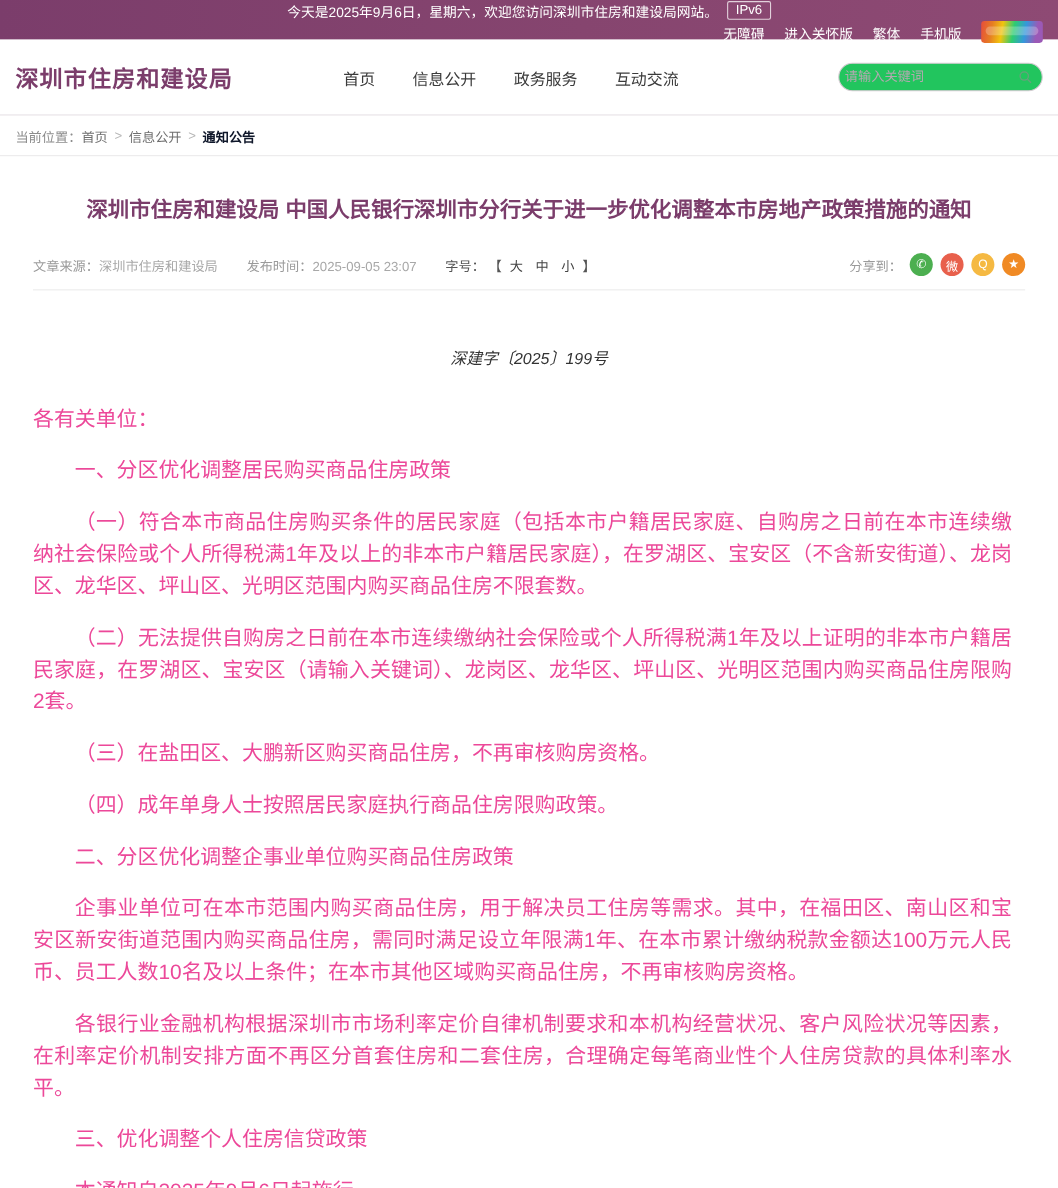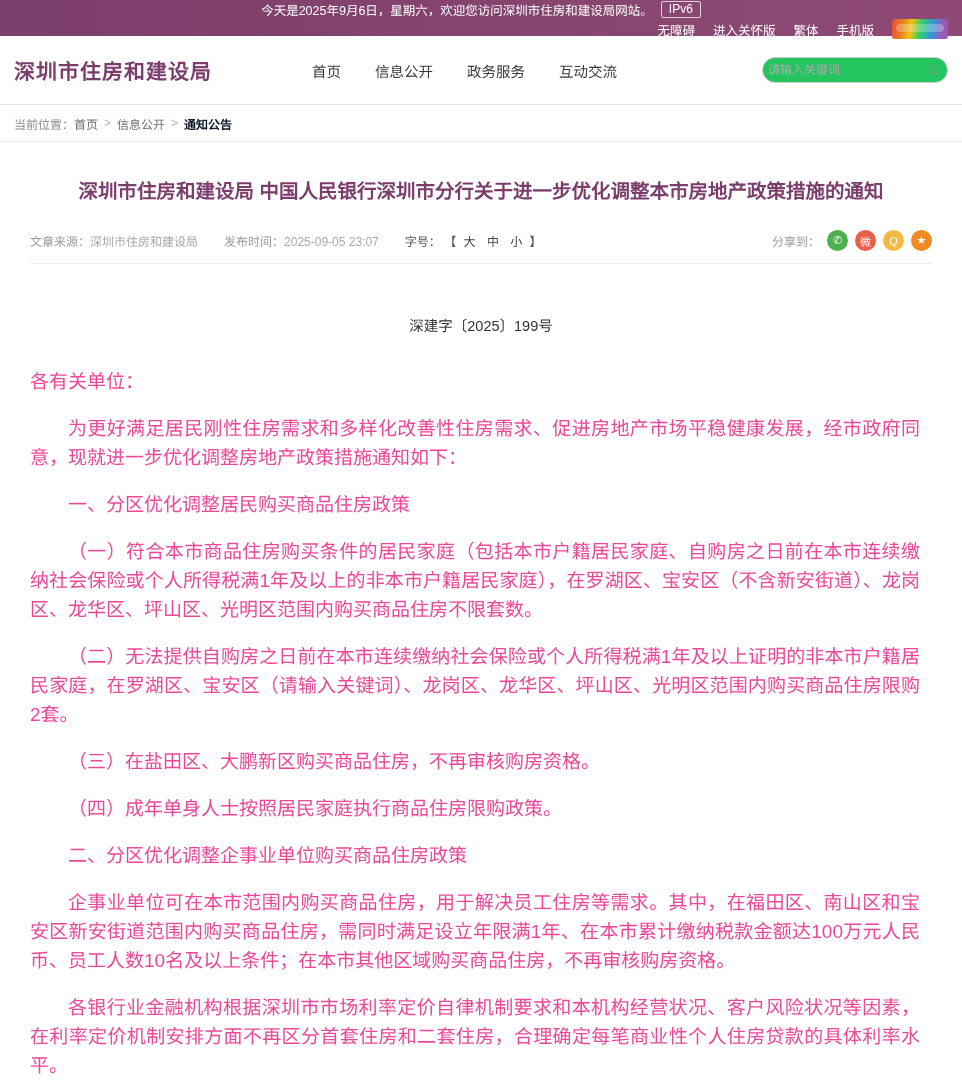--- a/index.html
+++ b/index.html
@@ -161,20 +161,21 @@
   .share-wechat { background: #4caf50; }
   .share-weibo  { background: #e8604c; }
   .share-qzone  { background: #f5b942; }
   .share-star   { background: #f08a24; }
 
   .doc-number {
     text-align: center;
     font-size: 14.5px;
     color: #333;
     margin: 50px 0 32px 0;
+    font-style: italic;
   }
   .body-text p {
     font-size: 19px;
     line-height: 29px;
     color: #ec4899;
     margin: 0 12px 18px 0;
     text-align: justify;
   }
   .body-text p.indent { text-indent: 2em; }
 </style>
@@ -247,21 +248,20 @@
         <span class="share-icon share-weibo">微</span>
         <span class="share-icon share-qzone">Q</span>
         <span class="share-icon share-star">★</span>
       </div>
     </div>
 
     <div class="doc-number">深建字〔2025〕199号</div>
 
     <div class="body-text">
       <p>各有关单位：</p>
-      <p class="indent">为更好满足居民刚性住房需求和多样化改善性住房需求、促进房地产市场平稳健康发展，经市政府同意，现就进一步优化调整房地产政策措施通知如下：</p>
       <p class="indent">一、分区优化调整居民购买商品住房政策</p>
       <p class="indent">（一）符合本市商品住房购买条件的居民家庭（包括本市户籍居民家庭、自购房之日前在本市连续缴纳社会保险或个人所得税满1年及以上的非本市户籍居民家庭），在罗湖区、宝安区（不含新安街道）、龙岗区、龙华区、坪山区、光明区范围内购买商品住房不限套数。</p>
       <p class="indent">（二）无法提供自购房之日前在本市连续缴纳社会保险或个人所得税满1年及以上证明的非本市户籍居民家庭，在罗湖区、宝安区（请输入关键词）、龙岗区、龙华区、坪山区、光明区范围内购买商品住房限购2套。</p>
       <p class="indent">（三）在盐田区、大鹏新区购买商品住房，不再审核购房资格。</p>
       <p class="indent">（四）成年单身人士按照居民家庭执行商品住房限购政策。</p>
       <p class="indent">二、分区优化调整企事业单位购买商品住房政策</p>
       <p class="indent">企事业单位可在本市范围内购买商品住房，用于解决员工住房等需求。其中，在福田区、南山区和宝安区新安街道范围内购买商品住房，需同时满足设立年限满1年、在本市累计缴纳税款金额达100万元人民币、员工人数10名及以上条件；在本市其他区域购买商品住房，不再审核购房资格。</p>
       <p class="indent">各银行业金融机构根据深圳市市场利率定价自律机制要求和本机构经营状况、客户风险状况等因素，在利率定价机制安排方面不再区分首套住房和二套住房，合理确定每笔商业性个人住房贷款的具体利率水平。</p>
       <p class="indent">三、优化调整个人住房信贷政策</p>
       <p class="indent">本通知自2025年9月6日起施行。</p>

